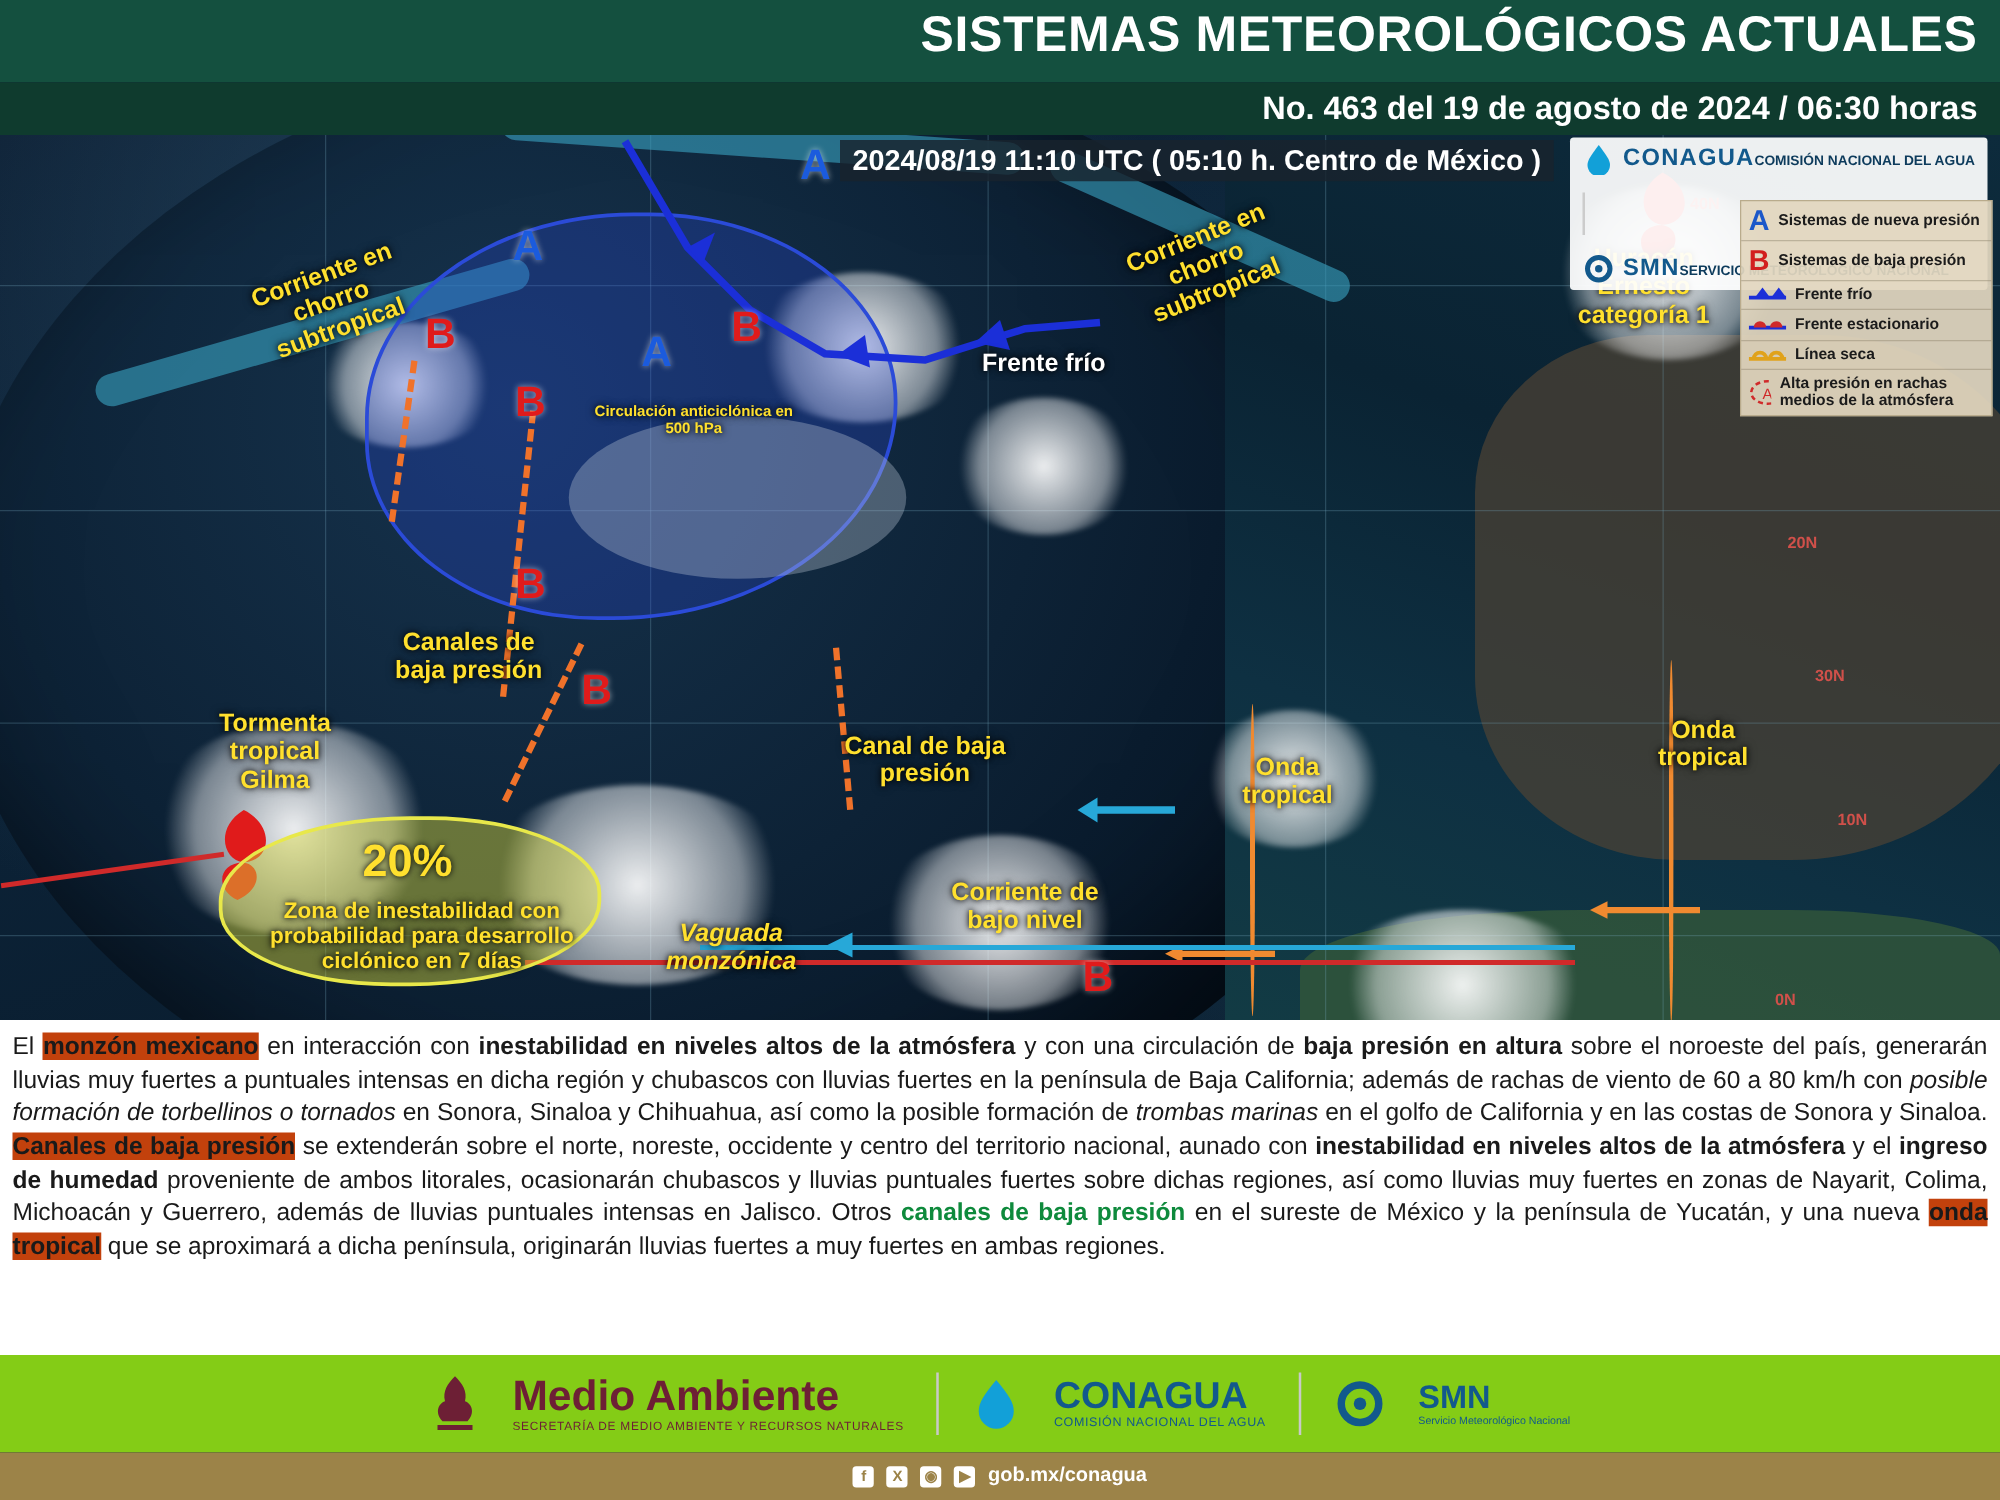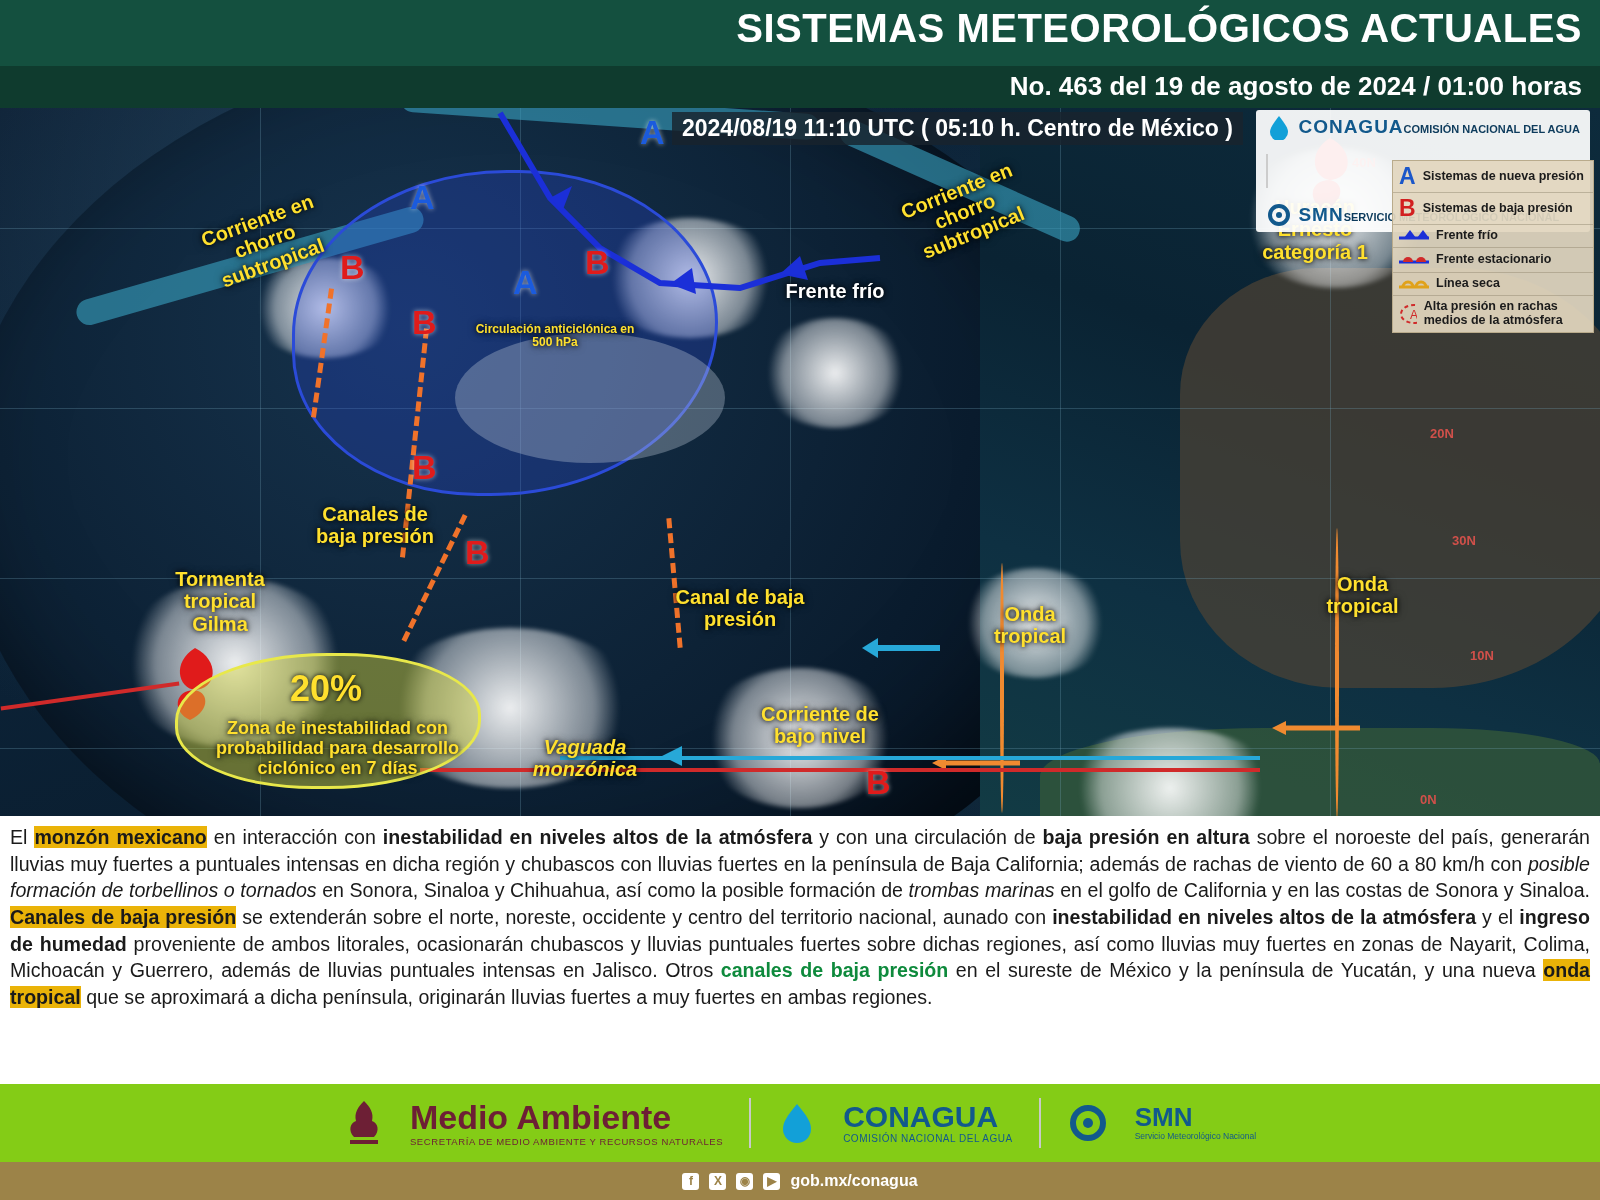--- a/index.html
+++ b/index.html
@@ -58,21 +58,21 @@
 
   .dashline{position:absolute;border-left:5px dashed #f0722a;}
   .solidorange{position:absolute;border-left:4px solid #f08a30;}
   .redwave{position:absolute;height:0;border-top:4px solid #d02a2a;}
   .bluewave{position:absolute;height:0;border-top:4px solid #27a8d8;}
 
   
   .textblock{position:absolute;left:0;top:816px;width:1600px;height:268px;background:#ffffff;color:#1a1a1a;
              font-size:19.6px;line-height:1.36;text-align:justify;padding:8px 10px 0 10px;box-sizing:border-box;}
   .textblock b{font-weight:bold;}
-  .hl{background:#eab308;font-weight:bold;}
+  .hl{background:#c2410c;font-weight:bold;}
   .gr{color:#0e8a3c;font-weight:bold;}
   .it{font-style:italic;}
 
   
   .footer{position:absolute;left:0;top:1084px;width:1600px;height:78px;background:#84cc16;display:flex;align-items:center;justify-content:center;gap:26px;}
   .f-sep{width:2px;height:50px;background:#c9c9c9;}
   .f-ma{font-size:34px;color:#6d1f35;font-weight:bold;line-height:1;}
   .f-ma small{display:block;font-size:9.5px;letter-spacing:.6px;color:#6d1f35;font-weight:normal;margin-top:3px;}
   .f-co{font-size:30px;color:#12598c;font-weight:bold;line-height:1;}
   .f-co small{display:block;font-size:10px;color:#12598c;font-weight:normal;letter-spacing:.5px;margin-top:2px;}
@@ -83,21 +83,21 @@
 </style>
 </head>
 <body>
 
 <div class="page">
 
   <div class="hdr">
     <div class="hdr-title">SISTEMAS METEOROLÓGICOS ACTUALES</div>
   </div>
   <div class="subhdr">
-    <div class="subhdr-text">No. 463 del 19 de agosto de 2024 / 01:00 horas</div>
+    <div class="subhdr-text">No. 463 del 19 de agosto de 2024 / 06:30 horas</div>
   </div>
 
   <div class="map">
     <div class="globe"></div>
     <div class="ocean-right"></div>
     <div class="land-africa"></div>
     <div class="land-sa"></div>
 
     <div class="gridline" style="left:0;top:120px;width:1600px;height:1px;"></div>
     <div class="gridline" style="left:0;top:300px;width:1600px;height:1px;"></div>

